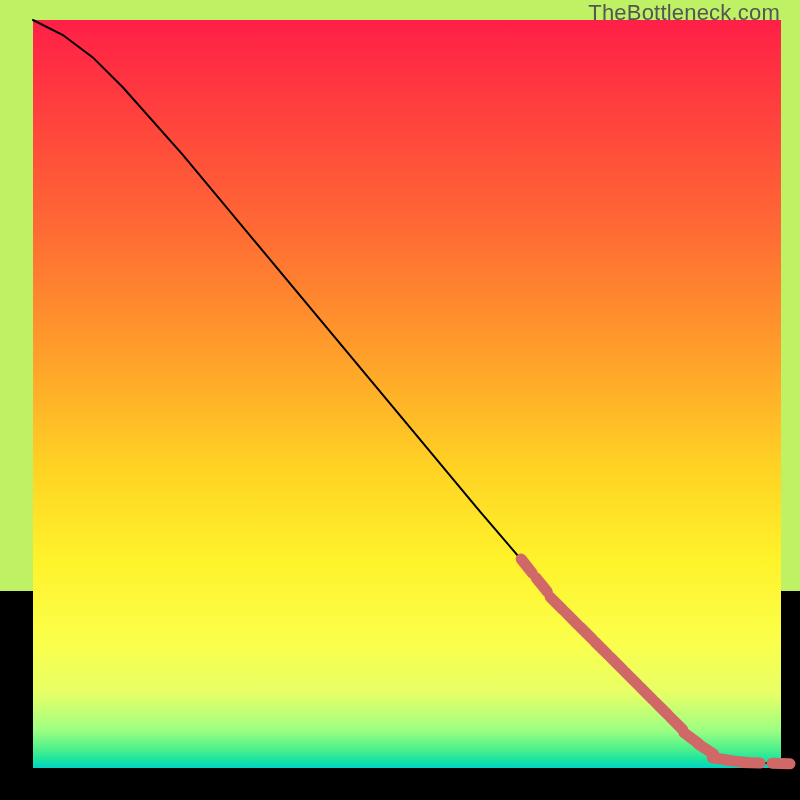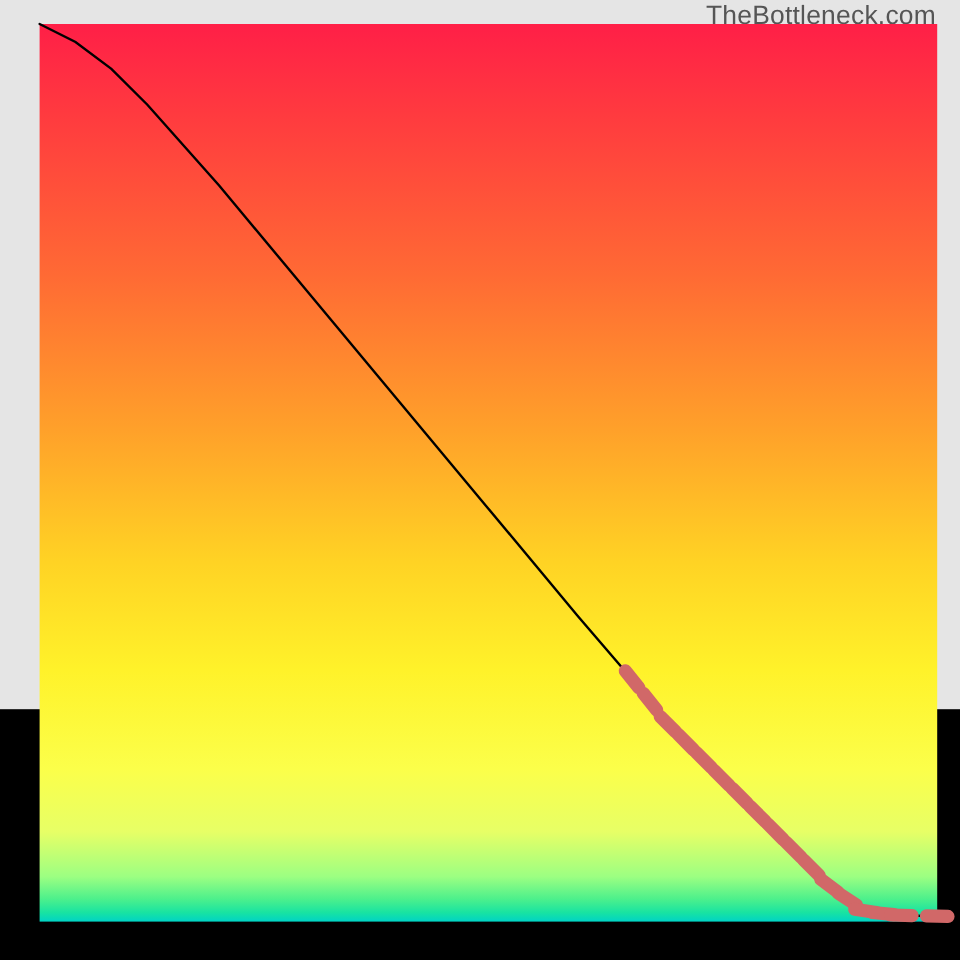--- a/index.html
+++ b/index.html
@@ -8,21 +8,21 @@
     width: 800px;
     height: 800px;
     overflow: hidden;
     font-family: Arial, Helvetica, sans-serif;
     background: #000;
   }
   .frame {
     position: relative;
     width: 800px;
     height: 591px;
-    background: #e5e5e5;
+    background: #bef264;
   }
   .plot-area {
     position: absolute;
     left: 33px;
     top: 20px;
     width: 748px;
     height: 748px;
     
     background: linear-gradient(
       to bottom,

